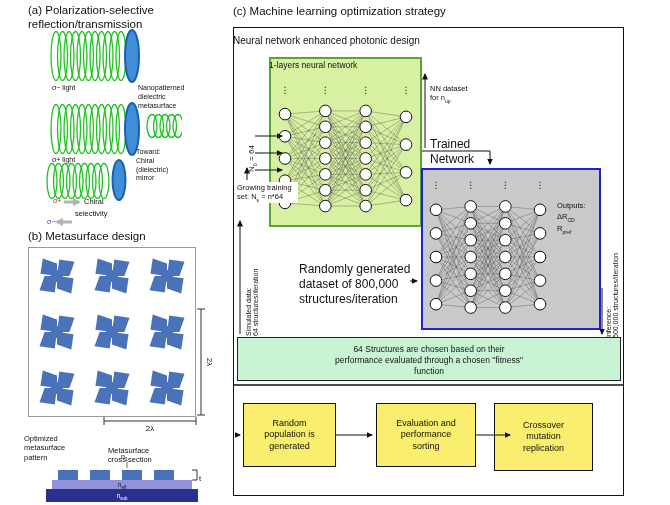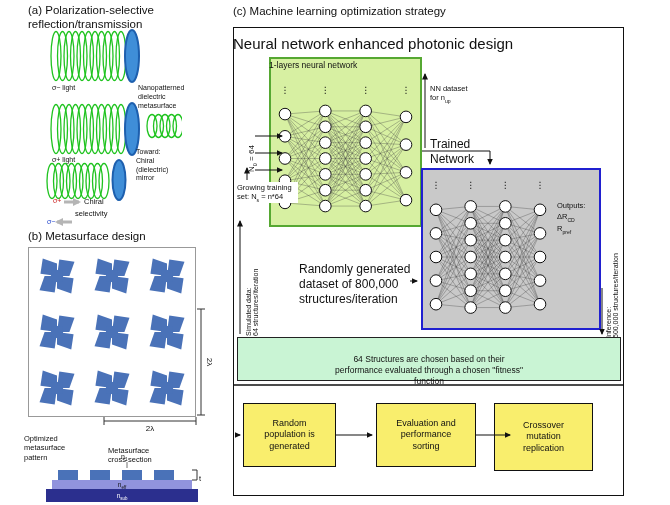--- a/index.html
+++ b/index.html
@@ -12,21 +12,21 @@
   sub{font-size:68%;line-height:0}
   .panel-title{font-size:11.5px;line-height:1.2}
   .small7{font-size:7px;line-height:1.25}
   .small75{font-size:7.5px;line-height:1.25}
   .small8{font-size:12px;line-height:1.25}
   .red{color:var(--sigma-plus-color)}
   .blue{color:var(--sigma-minus-color)}
   .outerbox{border:1.5px solid #111;background:#fff}
   .greenbox{background:var(--nn1-box-fill);border:2px solid var(--nn1-box-border)}
   .graybox{background:var(--nn2-box-fill);border:2px solid var(--nn2-box-border)}
-  .banner{background:var(--banner-fill);border:1px solid #222;font-size:8.5px;line-height:1.3;text-align:center;white-space:pre-line;padding-top:16px}
+  .banner{background:var(--banner-fill);border:1px solid #222;font-size:8.5px;line-height:1.3;text-align:center;white-space:pre-line;padding-top:6px}
   .gabox{display:flex;align-items:center;justify-content:center;text-align:center;font-size:9px;line-height:1.25;background:var(--ga-box-fill);border:1.5px solid #111;white-space:pre-line}
   .patternbox{border:1px solid #999;background:#fff}
   #pinwheel-grid{display:grid;grid-template-columns:repeat(3,1fr);width:100%;height:100%;place-items:center}
   .bar{display:flex;align-items:center;justify-content:center;font-size:6.5px}
   .blk{width:20px;height:10px;background:var(--shape-blue)}
   .blockrow{display:flex;gap:12px}
 </style>
 </head>
 <body>
 
@@ -194,21 +194,21 @@
   <div class="abs bar" style="left:52px;top:480px;width:140px;height:9px;background:var(--eff-layer);color:#111">
     <span><span>n</span><sub>eff</sub></span>
   </div>
   <div class="abs bar" style="left:46px;top:489px;width:152px;height:13px;background:var(--substrate);color:#fff">
     <span><span>n</span><sub>sub</sub></span>
   </div>
 
   <div class="abs ctr panel-title" style="left:233px;top:5px;width:391px">(c) Machine learning optimization strategy</div>
 
   <div class="abs outerbox" style="left:233px;top:27px;width:391px;height:469px"></div>
-  <div class="abs ctr" style="left:233px;top:35px;width:391px;font-size:15px">Neural network enhanced photonic design</div>
+  <div class="abs ctr" style="left:233px;top:35px;width:391px;font-size:10px">Neural network enhanced photonic design</div>
 
   <div class="abs greenbox" style="left:269px;top:57px;width:153px;height:170px"></div>
   <div class="abs ctr" style="left:269px;top:60px;width:153px;font-size:8.5px">1-layers neural network</div>
   <svg id="nn1" class="abs" style="left:272px;top:79px" width="147" height="145">
       <line x1="13" y1="35.1" x2="53.333333333333336" y2="31.92857142857143" stroke="#444" stroke-width="0.35"></line>
       <line x1="13" y1="35.1" x2="53.333333333333336" y2="47.785714285714285" stroke="#444" stroke-width="0.35"></line>
       <line x1="13" y1="35.1" x2="53.333333333333336" y2="63.642857142857146" stroke="#444" stroke-width="0.35"></line>
       <line x1="13" y1="35.1" x2="53.333333333333336" y2="79.5" stroke="#444" stroke-width="0.35"></line>
       <line x1="13" y1="35.1" x2="53.333333333333336" y2="95.35714285714286" stroke="#444" stroke-width="0.35"></line>
       <line x1="13" y1="35.1" x2="53.333333333333336" y2="111.21428571428571" stroke="#444" stroke-width="0.35"></line>

